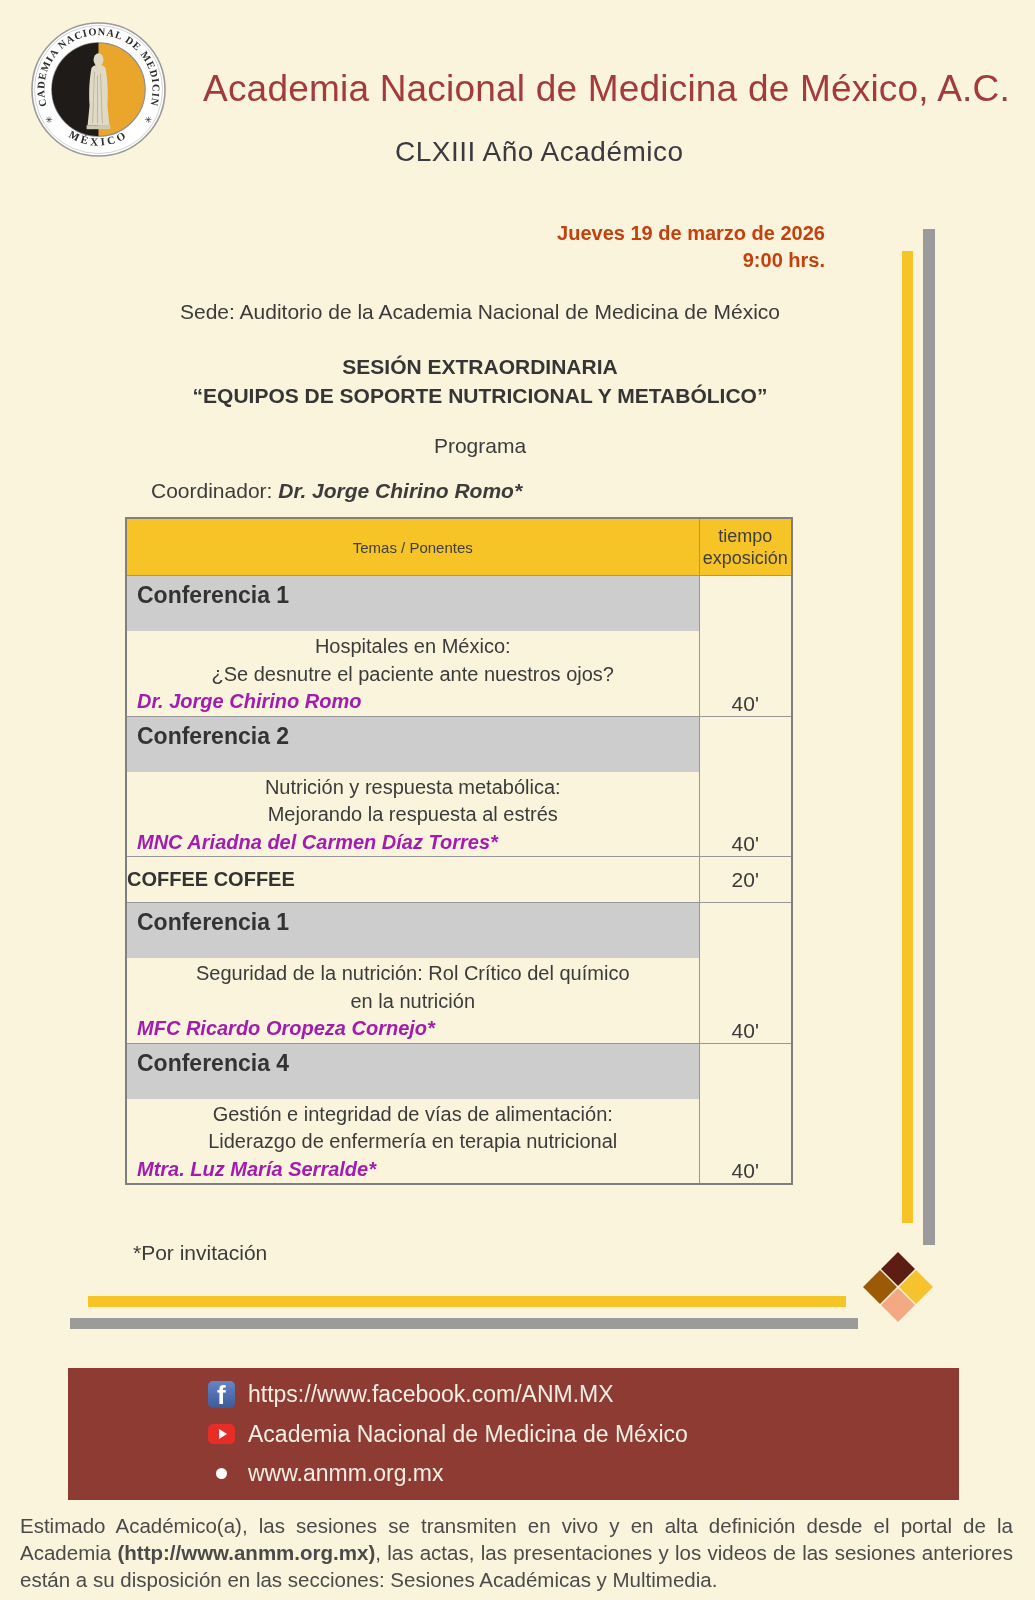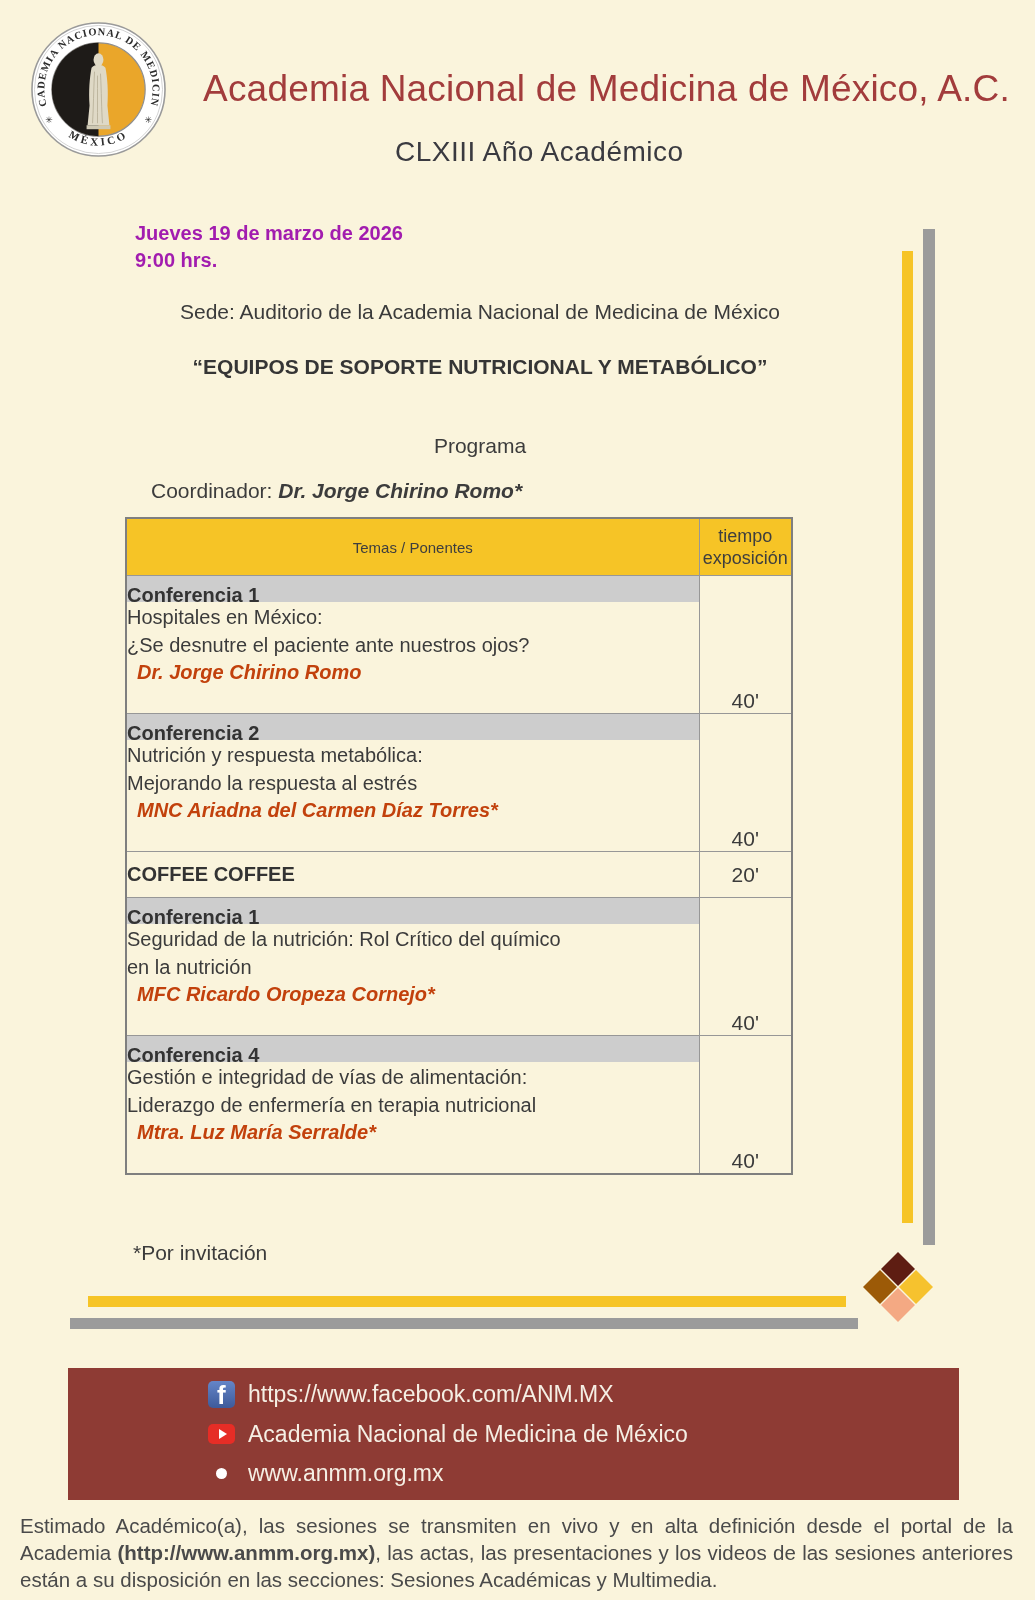--- a/index.html
+++ b/index.html
@@ -32,21 +32,21 @@
     position:absolute;right:40px;top:136px;width:600px;
     font-size:28px;color:#3A3A40;letter-spacing:0.5px;
   }
 
   
   .vbar-yellow{position:absolute;left:902px;top:251px;width:11px;height:972px;background:var(--accent-yellow);}
   .vbar-gray{position:absolute;left:923px;top:229px;width:12px;height:1016px;background:var(--bar-gray);}
 
   
   .content-col{position:absolute;left:135px;top:0;width:690px;}
-  .date-block{position:absolute;left:0;top:220px;width:100%;text-align:left;font-weight:bold;font-size:20px;line-height:27px;color:#a21caf;}
+  .date-block{position:absolute;left:0;top:220px;width:100%;text-align:right;font-weight:bold;font-size:20px;line-height:27px;color:#c2410c;}
   .venue-line{position:absolute;left:0;top:300px;width:100%;text-align:center;font-size:21px;color:#3B3B3B;}
   .session-block{position:absolute;left:0;top:352px;width:100%;text-align:center;font-weight:bold;font-size:21px;line-height:29px;color:#353535;}
   .program-label{position:absolute;left:0;top:434px;width:100%;text-align:center;font-size:21px;}
   .coordinator-line{position:absolute;left:16px;top:479px;width:100%;font-size:21px;}
   .coordinator-line .coord-name{font-weight:bold;font-style:italic;}
 
   
   .program-table{
     position:absolute;left:125px;top:517px;width:666px;
     border-collapse:collapse;table-layout:fixed;
@@ -59,26 +59,26 @@
     background:var(--accent-yellow);height:56px;font-weight:normal;
     font-size:15px;color:#3E3E3E;text-align:center;vertical-align:middle;
   }
   .th-time{
     background:var(--accent-yellow);font-weight:normal;
     font-size:18px;line-height:22px;color:#3E3E3E;text-align:center;vertical-align:middle;
   }
   .conf-row{height:138px;}
   .topic-cell{vertical-align:top;padding:9px 0 5px 0;background:var(--bg);}
   .conf-band{
-    background:var(--band-gray);height:26px;line-height:39px;
-    font-weight:bold;font-size:20px;color:#333;padding-left:0;box-sizing:border-box;
-  }
-  .conf-lines{margin-top:2px;}
+    background:var(--band-gray);height:55px;line-height:39px;
+    font-weight:bold;font-size:23px;color:#333;padding-left:10px;box-sizing:border-box;
+  }
+  .conf-lines{margin-top:2px;text-align:center;}
   .topic-line{font-size:20px;line-height:27.5px;color:#3B3B3B;}
-  .speaker{padding-left:10px;font-size:20px;line-height:27.5px;font-weight:bold;font-style:italic;color:#c2410c;}
+  .speaker{padding-left:10px;font-size:20px;line-height:27.5px;font-weight:bold;font-style:italic;color:#a21caf;}
   .time-cell{vertical-align:bottom;text-align:center;font-size:21px;color:#3B3B3B;padding-bottom:9px;background:var(--bg);}
   .break-row{height:46px;}
   .break-cell{font-weight:bold;font-size:20px;color:#333;padding-left:10px;vertical-align:middle;background:var(--bg);}
   .break-time{vertical-align:middle;padding-bottom:0;}
 
   
   .footnote{position:absolute;left:133px;top:1241px;font-size:21px;color:#3B3B3B;}
   .hbar-yellow{position:absolute;left:88px;top:1296px;width:758px;height:11px;background:var(--accent-yellow);}
   .hbar-gray{position:absolute;left:70px;top:1318px;width:788px;height:11px;background:var(--bar-gray);}
   .diamonds{position:absolute;left:860px;top:1249px;width:76px;height:76px;}
@@ -156,20 +156,21 @@
   <div class="vbar-gray"></div>
   <div class="vbar-yellow"></div>
 
   <div class="content-col">
     <div class="date-block">
       <div>Jueves 19 de marzo de 2026</div>
       <div>9:00 hrs.</div>
     </div>
     <div class="venue-line">Sede: Auditorio de la Academia Nacional de Medicina de México</div>
     <div class="session-block">
+      <div>SESIÓN EXTRAORDINARIA</div>
       <div>“EQUIPOS DE SOPORTE NUTRICIONAL Y METABÓLICO”</div>
     </div>
     <div class="program-label">Programa</div>
     <div class="coordinator-line"><span>Coordinador: </span><span class="coord-name">Dr. Jorge Chirino Romo*</span></div>
   </div>
 
   <table class="program-table">
     <colgroup>
         <col class="c-topic">
         <col class="c-time">

